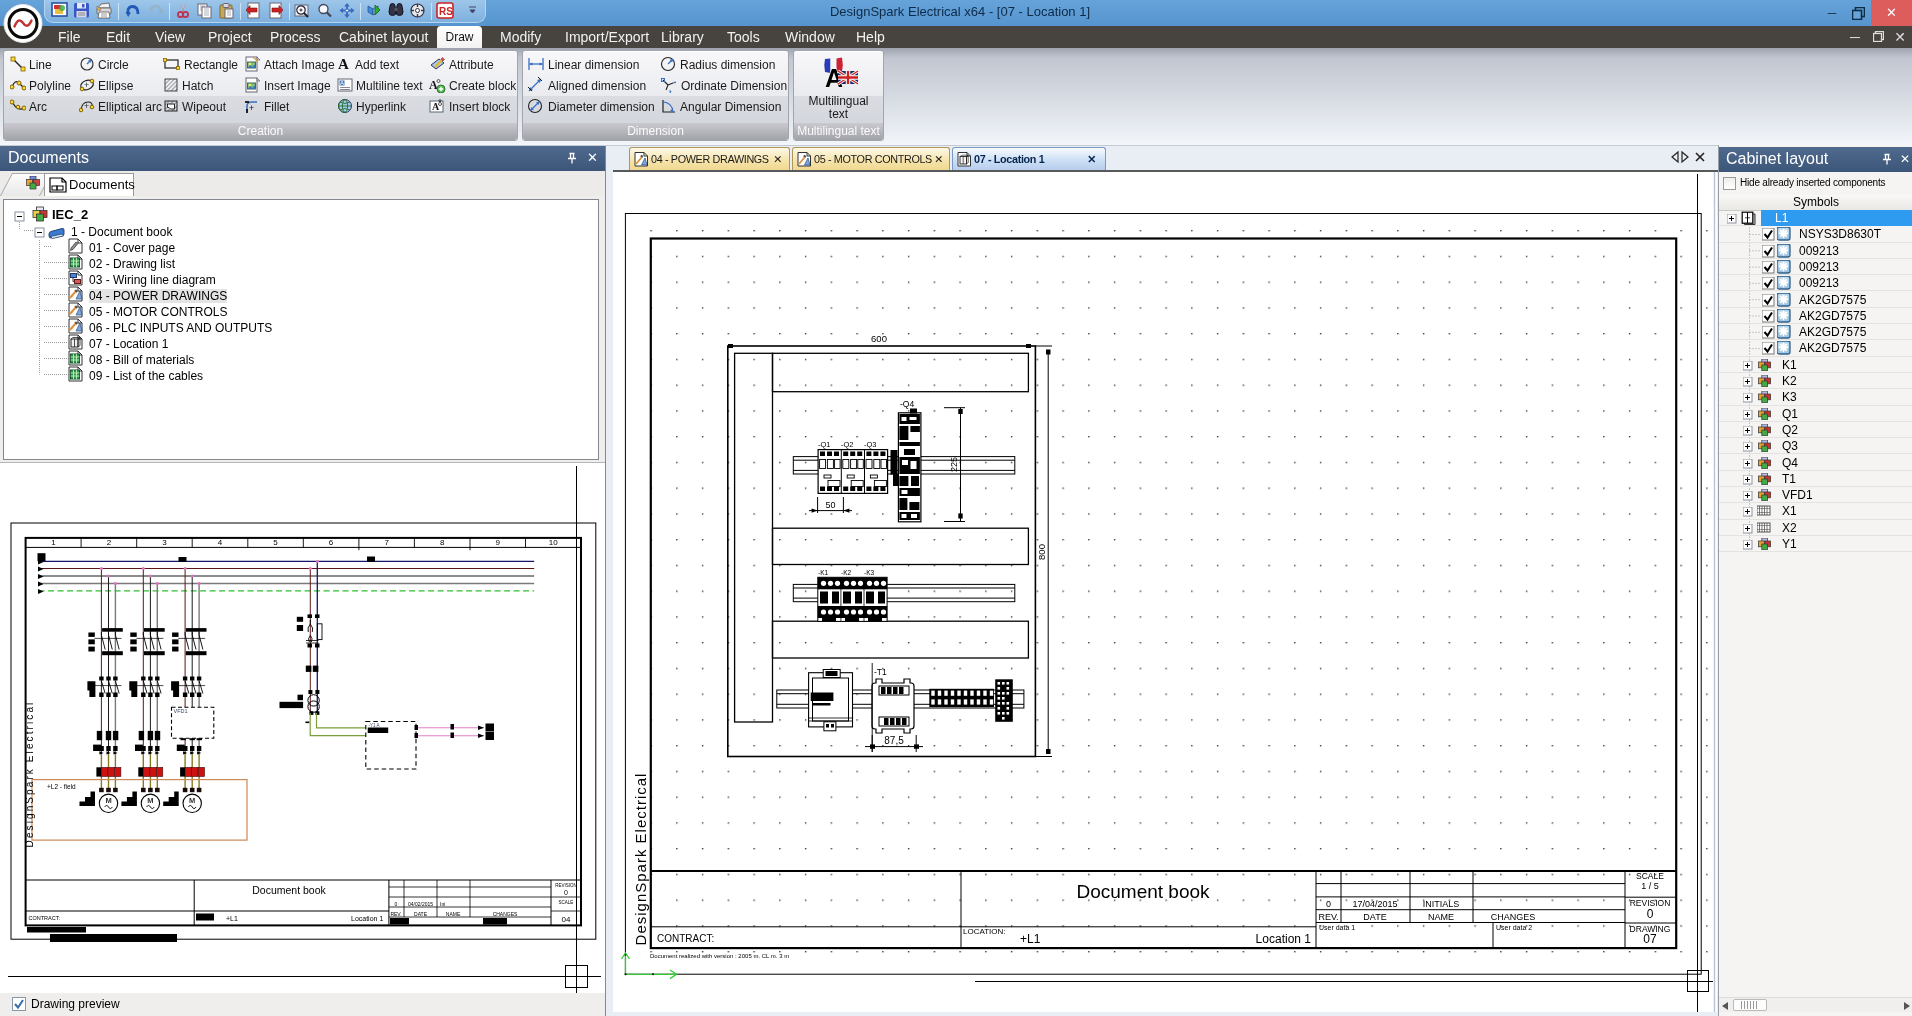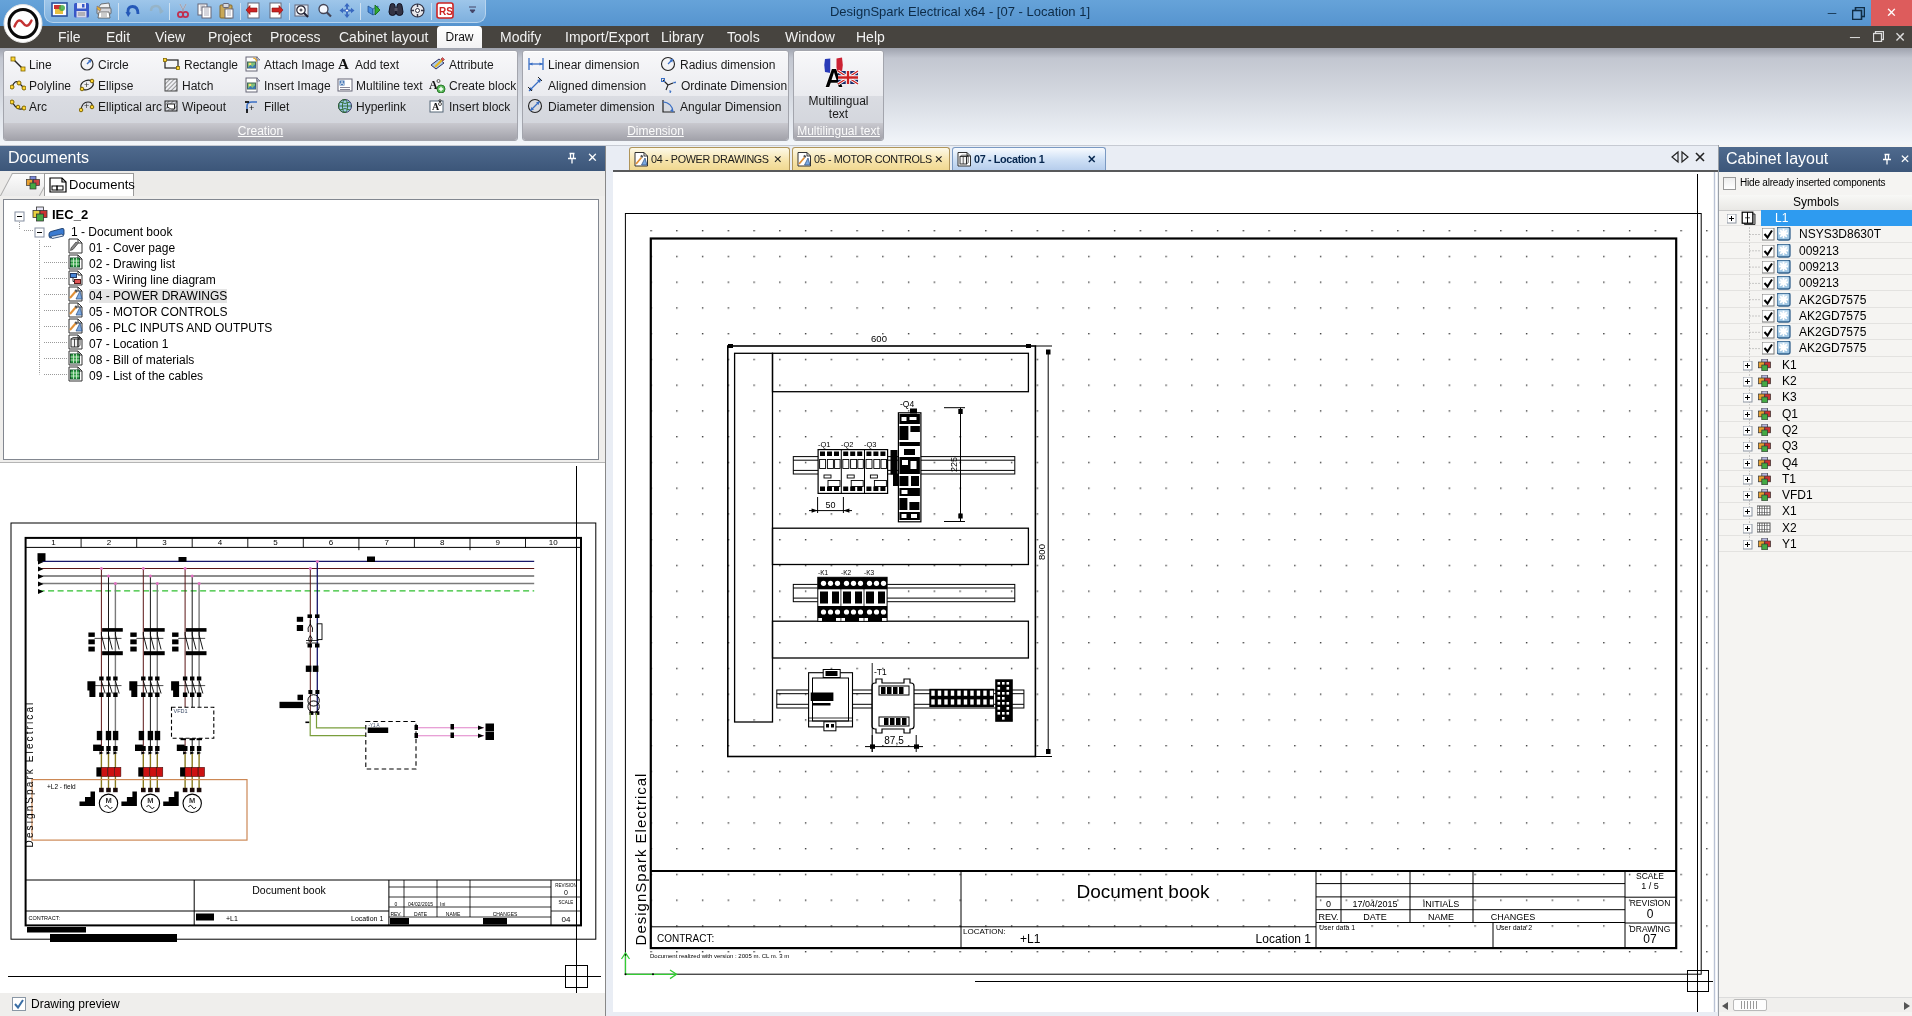--- a/index.html
+++ b/index.html
@@ -15,21 +15,21 @@
   .wglyph { color:#0f2c45; font-size:12px; }
 
   
   #menubar { left:0; top:26px; width:1912px; height:22px; background:#47443f; }
   .mitem { position:absolute; top:0; height:22px; line-height:22px; color:#f2f2f2; font-size:14px; }
   #drawtab { position:absolute; left:437px; top:0px; width:45px; height:22px; background:linear-gradient(#ffffff,#f2f2f4); border-radius:4px 4px 0 0; color:#111; text-align:center; line-height:22px; font-size:12px; }
 
   
   #ribbon { left:0; top:48px; width:1912px; height:98px; background:linear-gradient(180deg,#9fa3ae 0px,#c2c6d0 10px,#d3d7df 45%,#e9edf3 85%,#f3f6fa 100%); border-bottom:1px solid #c6cad2; }
   .rgroup { position:absolute; top:2px; height:91px; border:1px solid #a3a5ad; border-radius:3px; background:linear-gradient(#f8f8fa,#eaebef 50%,#dadce2 51%,#d0d3da); box-shadow:inset 0 1px 0 #fff; }
-  .rlabel { position:absolute; left:0; right:0; bottom:0; height:17px; background:linear-gradient(#c9c9cf,#a2a2aa); color:#fbfbfb; font-size:12px; text-align:center; line-height:16px; border-radius:0 0 3px 3px;text-decoration:underline; }
+  .rlabel { position:absolute; left:0; right:0; bottom:0; height:17px; background:linear-gradient(#c9c9cf,#a2a2aa); color:#fbfbfb; font-size:12px; text-align:center; line-height:16px; border-radius:0 0 3px 3px; }
   .ritem { position:absolute; height:20px; font-size:12px; color:#1a1a1a; line-height:20px; white-space:nowrap; }
   .ritem svg { vertical-align:-3px; margin-right:3px; }
 
   
   #lpanel { left:0; top:146px; width:606px; height:870px; background:#efeeec; }
   #lptitle { left:0; top:0px; width:605px; height:25px; background:linear-gradient(#4f6a8e,#3c5679); color:#fff; font-size:16px; padding-left:8px; line-height:24px; }
   #lptabs { left:0; top:25px; width:605px; height:25px; background:#ecebe9; }
   #doctab { position:absolute; left:44px; top:2px; width:90px; height:23px; background:#fff; border:1px solid #9a9a9a; border-bottom:none; font-size:13px; color:#000; line-height:22px; padding-left:24px; }
   #cubetab { position:absolute; left:6px; top:2px; width:40px; height:23px; background:linear-gradient(#fcfcfc,#e8e8e8); border:1px solid #aaa; border-bottom:none; transform:skewX(-28deg); }
   #treebox { left:3px; top:53px; width:596px; height:261px; background:#fff; border:1px solid #828790; }

